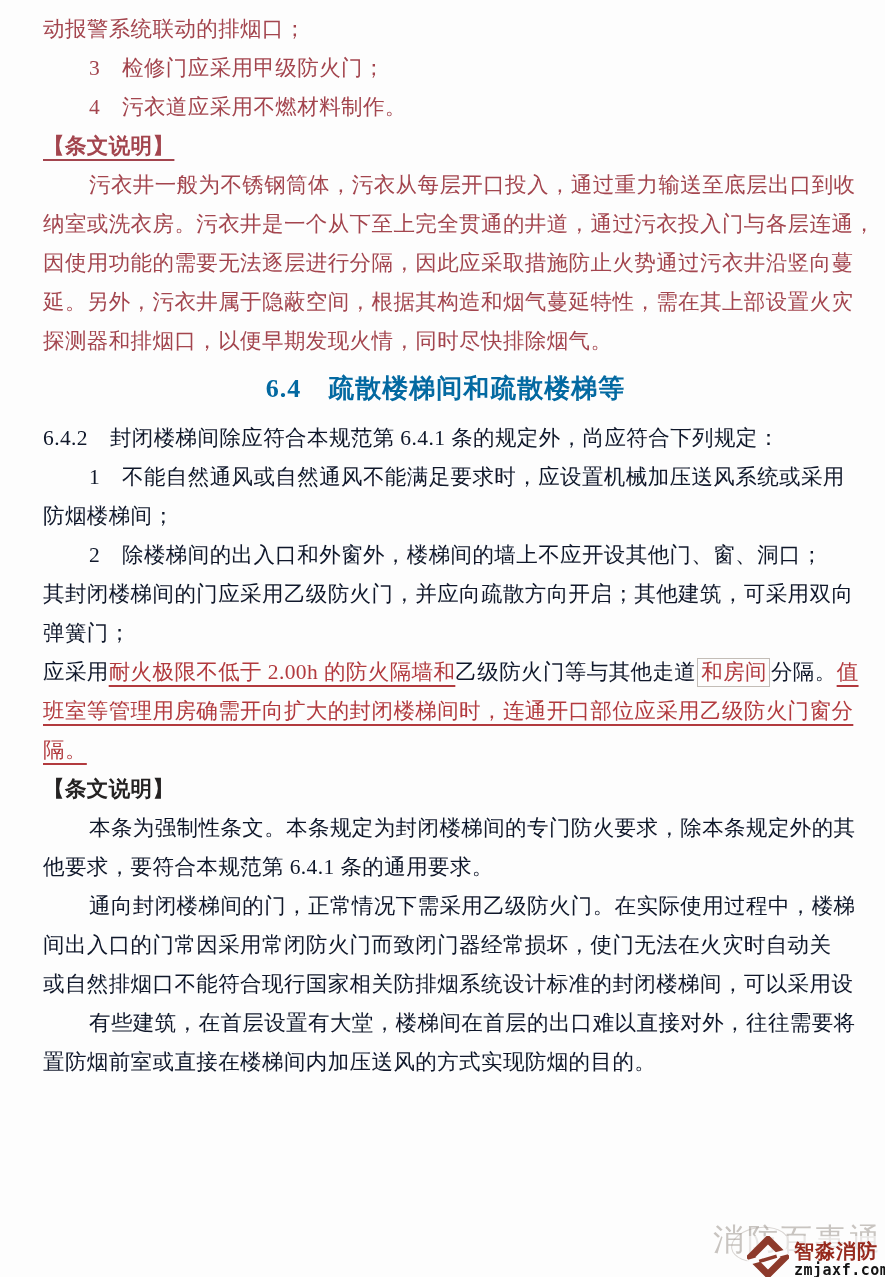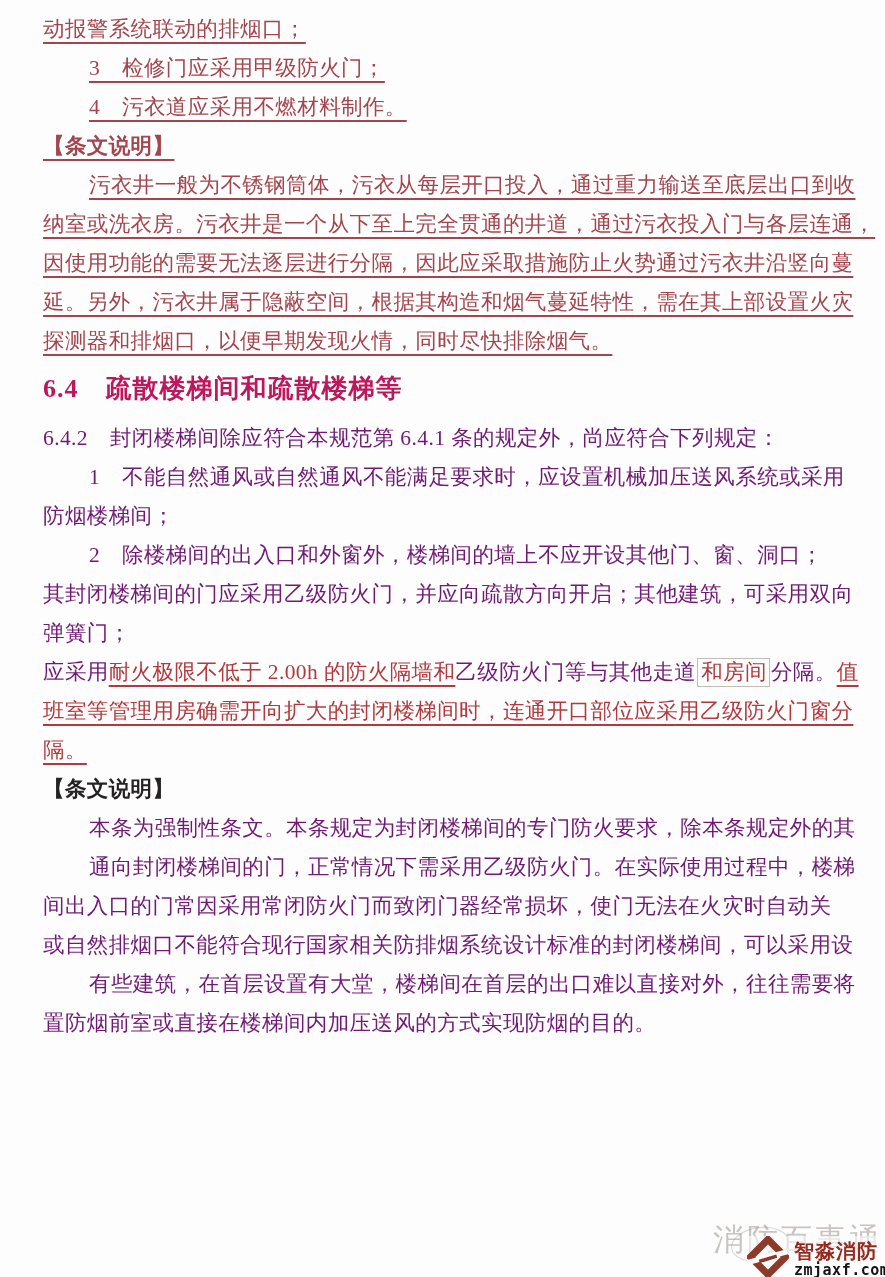--- a/index.html
+++ b/index.html
@@ -19,33 +19,32 @@
   .ln{
     font-size:21.5px;
     line-height:39px;
     letter-spacing:.4px;
     color:#2f2c2c;
     text-align:justify;
     white-space:nowrap;
   }
   .ln.ind{padding-left:46px;}
   .ln.heading{
-    text-align:left;
+    text-align:center;
     font-weight:bold;
     font-size:26px;
     line-height:52px;
     letter-spacing:1px;
-    color:#be185d;
+    color:#0369a1;
     white-space:nowrap;
     margin:2px 0 4px 0;
   }
   
   .sg-r{
     color:var(--red-mute);
-    text-decoration:underline;
     text-decoration-thickness:1.5px;
     text-underline-offset:6px;
     margin-top:24px;
   }
   .sg-rbold{
     color:var(--red-mute);
     font-weight:bold;
     text-decoration:underline;
     text-decoration-thickness:1.5px;
     text-underline-offset:6px;
@@ -55,21 +54,21 @@
     text-decoration:underline;
     text-decoration-thickness:1.5px;
     text-underline-offset:6px;
   }
   .sg-rb{
     color:var(--red-strong);
     border:1.5px solid #c3bdb7;
     padding:1px 2px 2px 3px;
     margin:0 1px;
   }
-  .sg-k{color:#701a75;}
+  .sg-k{color:#0f172a;}
   .sg-kb{color:#242222;font-weight:bold;}
   .sg-h{}
 
   
   .wm-ghost{
     position:absolute;
     top:1219px;right:2px;
     font-size:31px;
     letter-spacing:3px;
     color:#9e968f;
@@ -132,20 +131,21 @@
       <div class="ln ind"><span class="sg-k">1　不能自然通风或自然通风不能满足要求时，应设置机械加压送风系统或采用</span></div>
       <div class="ln"><span class="sg-k">防烟楼梯间；</span></div>
       <div class="ln ind"><span class="sg-k">2　除楼梯间的出入口和外窗外，楼梯间的墙上不应开设其他门、窗、洞口；</span></div>
       <div class="ln"><span class="sg-k">其封闭楼梯间的门应采用乙级防火门，并应向疏散方向开启；其他建筑，可采用双向</span></div>
       <div class="ln"><span class="sg-k">弹簧门；</span></div>
       <div class="ln"><span class="sg-k">应采用</span><span class="sg-r2">耐火极限不低于 2.00h 的防火隔墙和</span><span class="sg-k">乙级防火门等与其他走道</span><span class="sg-rb">和房间</span><span class="sg-k">分隔。</span><span class="sg-r2">值</span></div>
       <div class="ln"><span class="sg-r2">班室等管理用房确需开向扩大的封闭楼梯间时，连通开口部位应采用乙级防火门窗分</span></div>
       <div class="ln"><span class="sg-r2">隔。</span></div>
       <div class="ln"><span class="sg-kb">【条文说明】</span></div>
       <div class="ln ind"><span class="sg-k">本条为强制性条文。本条规定为封闭楼梯间的专门防火要求，除本条规定外的其</span></div>
+      <div class="ln"><span class="sg-k">他要求，要符合本规范第 6.4.1 条的通用要求。</span></div>
       <div class="ln ind"><span class="sg-k">通向封闭楼梯间的门，正常情况下需采用乙级防火门。在实际使用过程中，楼梯</span></div>
       <div class="ln"><span class="sg-k">间出入口的门常因采用常闭防火门而致闭门器经常损坏，使门无法在火灾时自动关</span></div>
       <div class="ln"><span class="sg-k">或自然排烟口不能符合现行国家相关防排烟系统设计标准的封闭楼梯间，可以采用设</span></div>
       <div class="ln ind"><span class="sg-k">有些建筑，在首层设置有大堂，楼梯间在首层的出口难以直接对外，往往需要将</span></div>
       <div class="ln"><span class="sg-k">置防烟前室或直接在楼梯间内加压送风的方式实现防烟的目的。</span></div>
     </div>
 </div>
 
 <div class="wm-ghost">消防百事通</div>
 <div class="wm-circle"></div>

